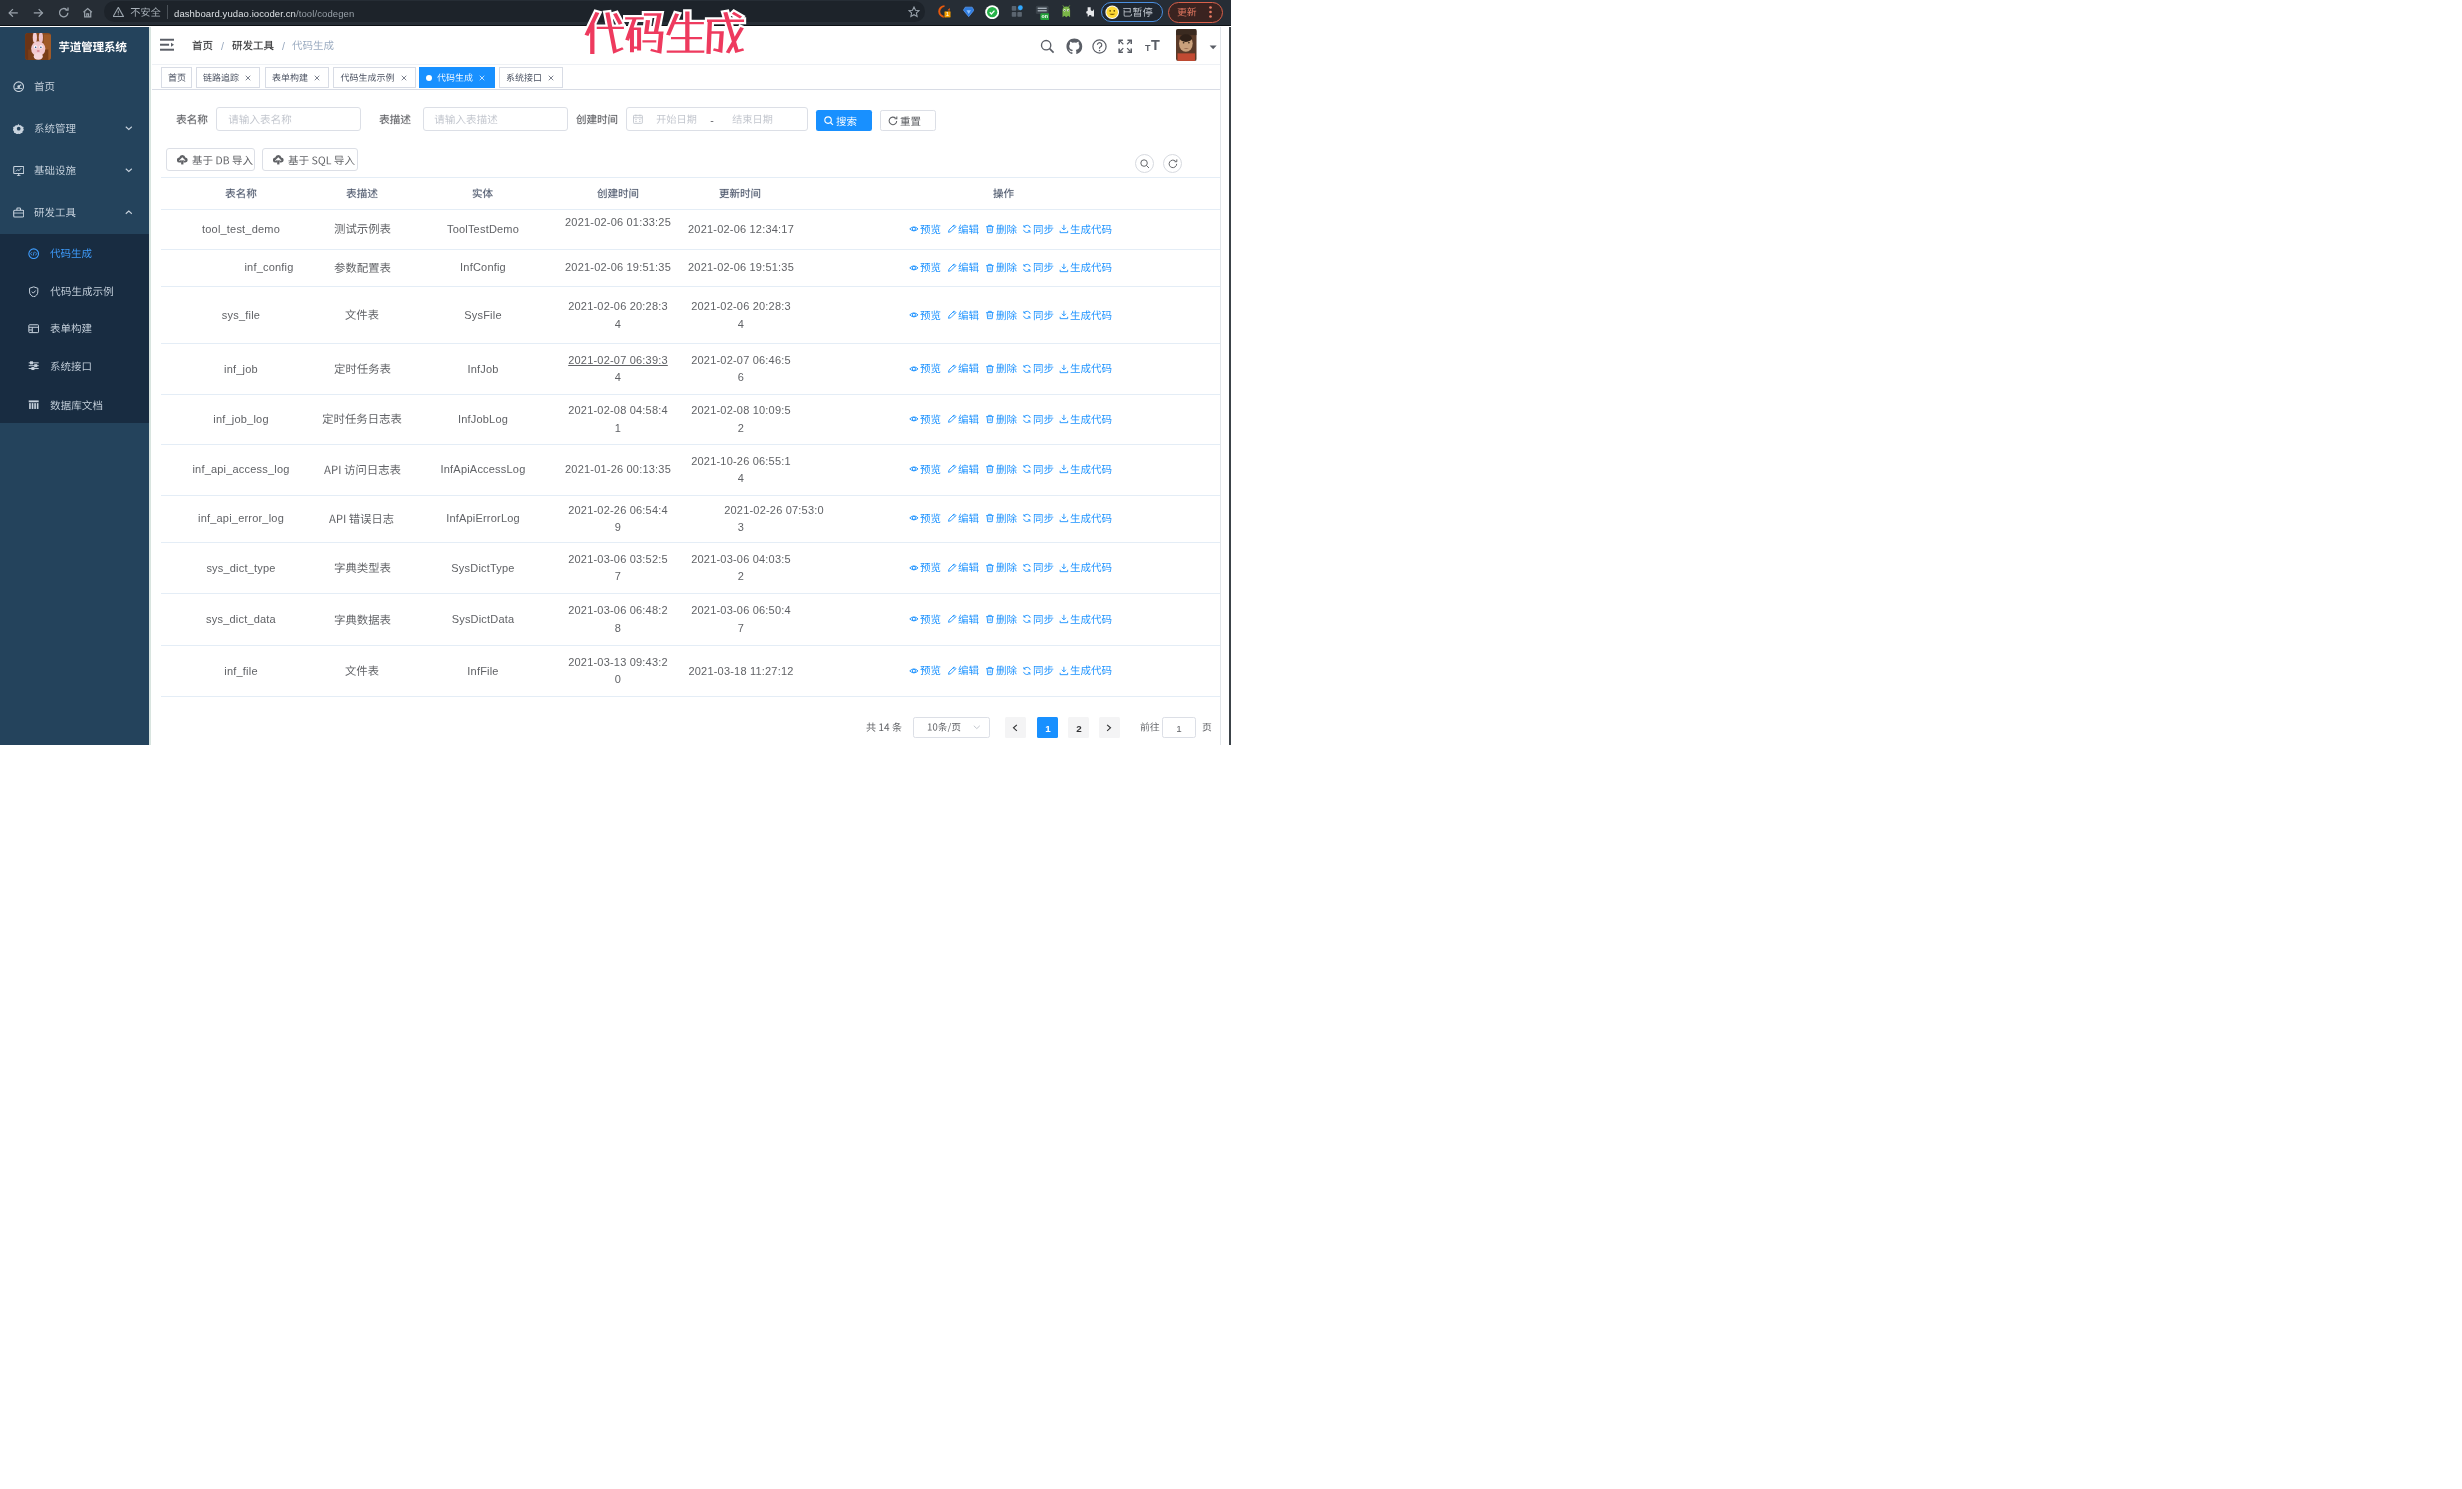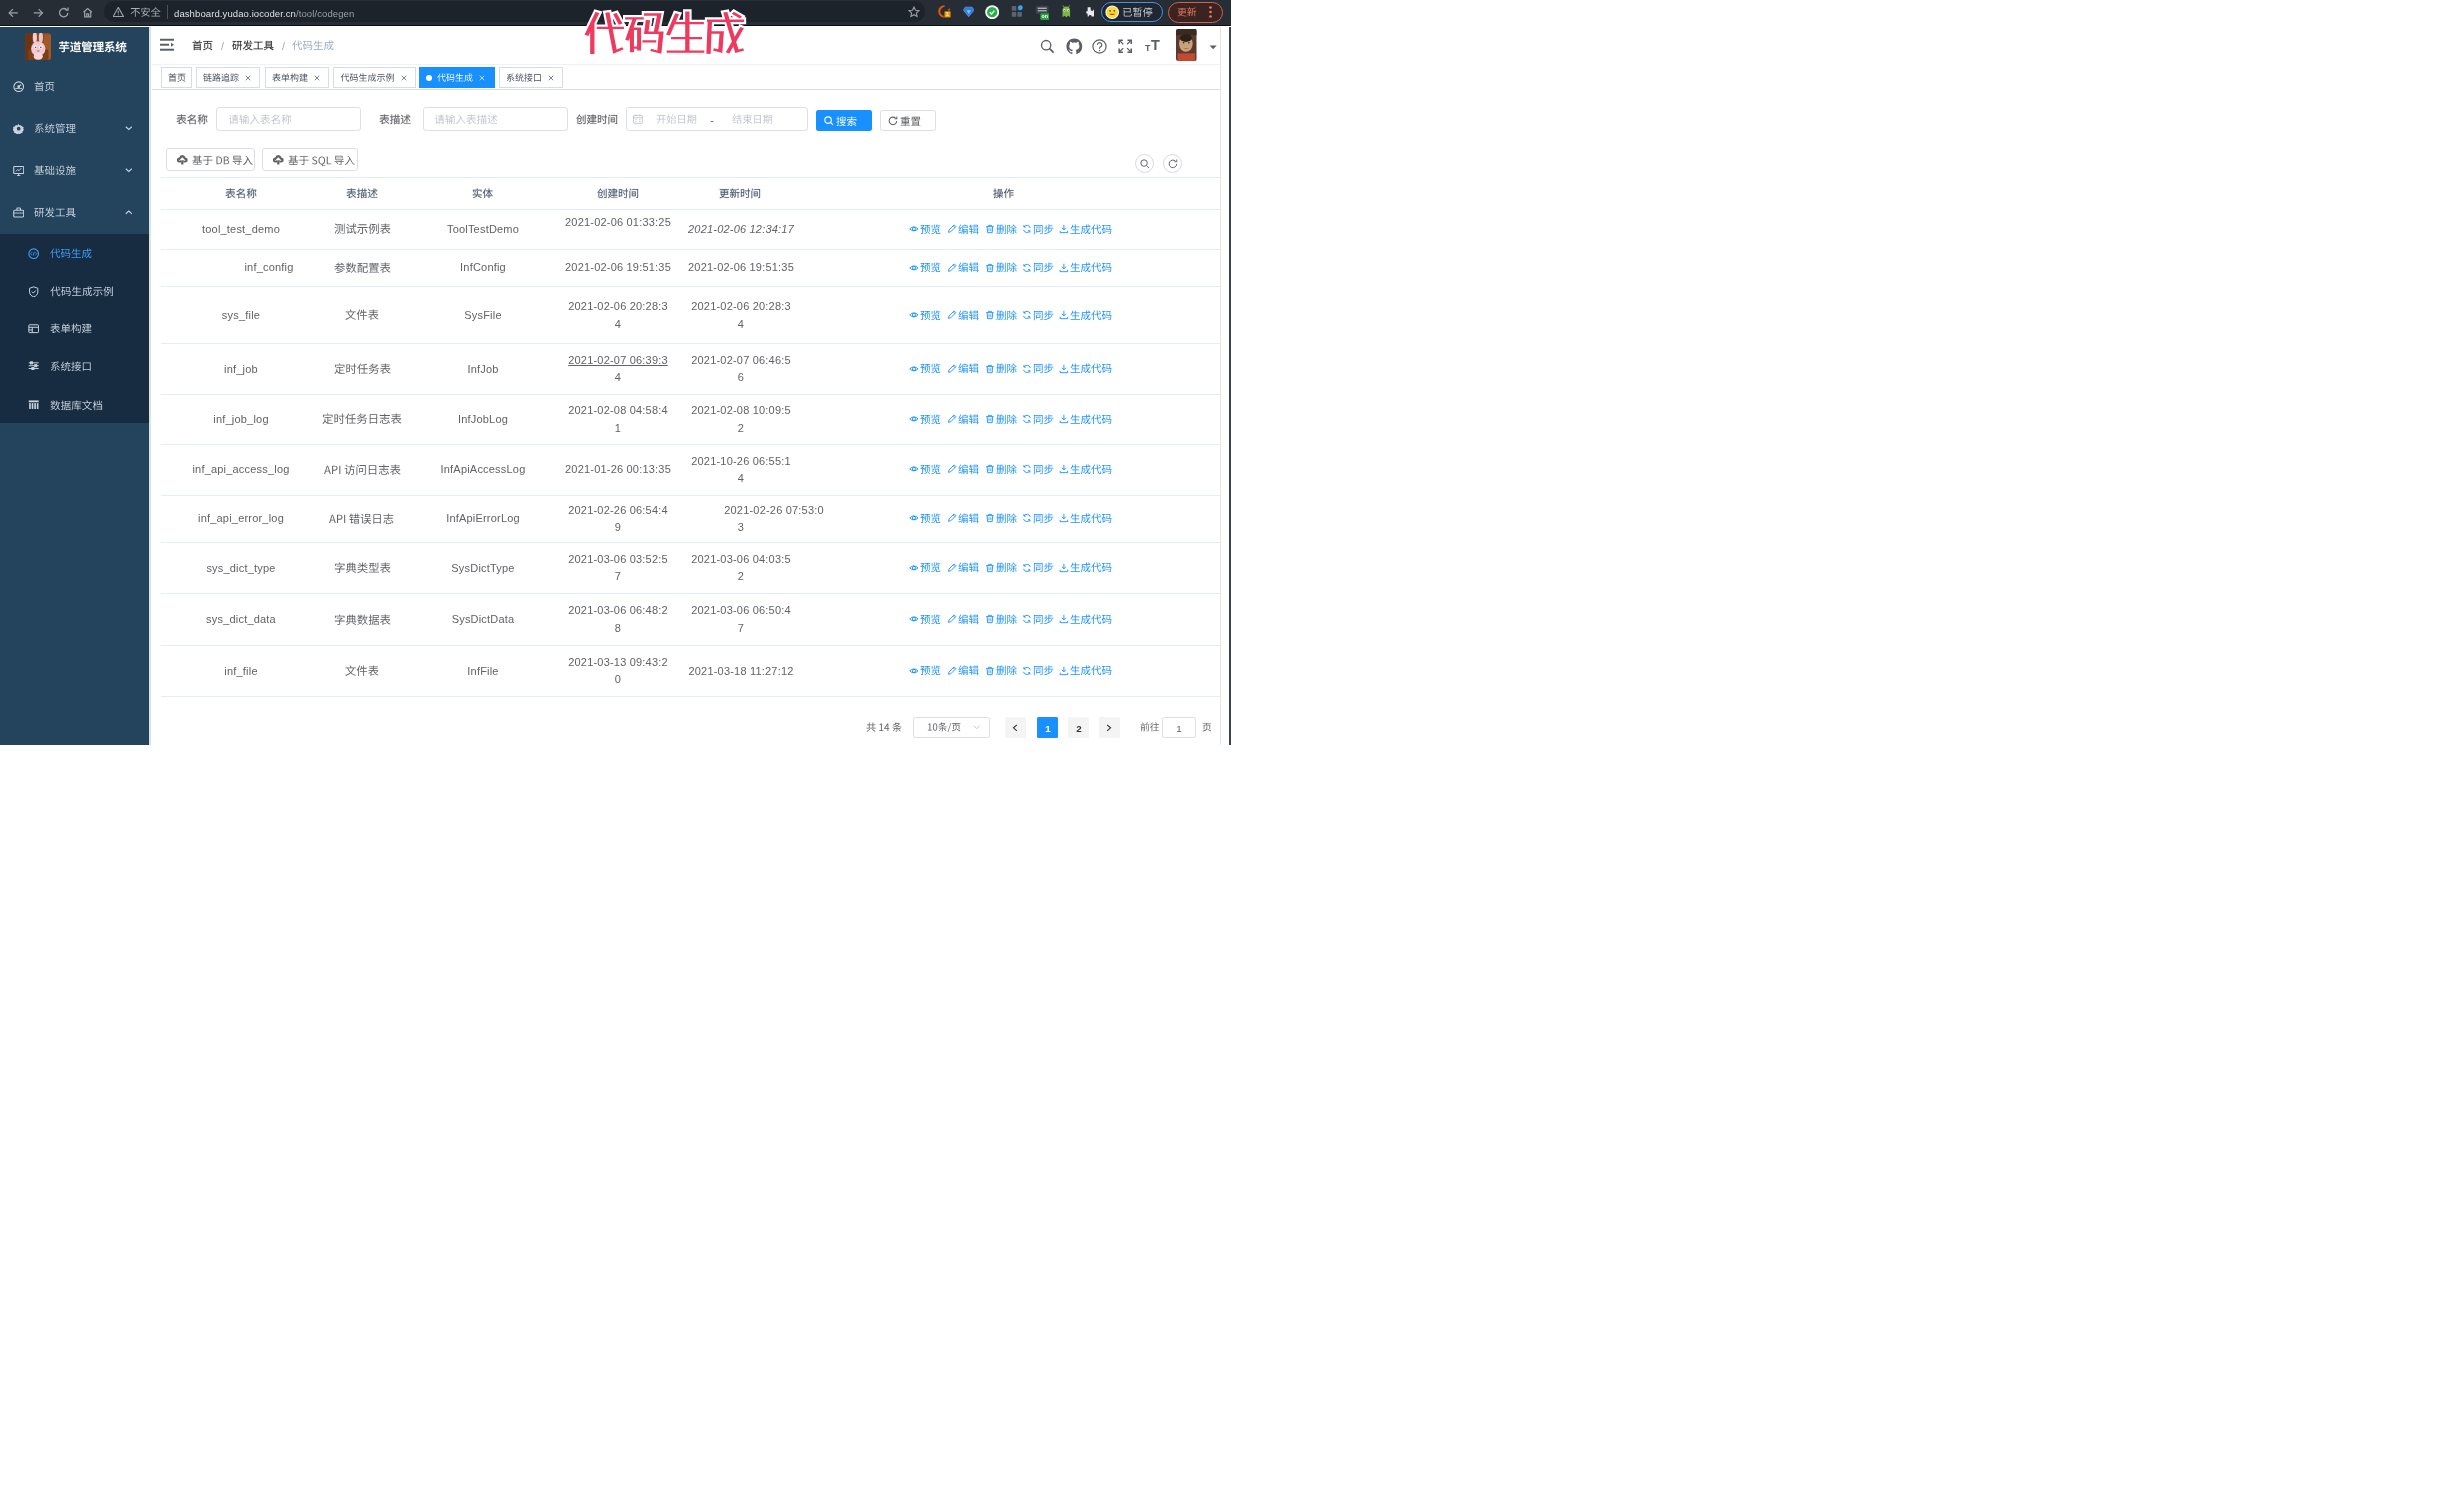--- a/index.html
+++ b/index.html
@@ -923,21 +923,21 @@
           <use href="#gR6d4b" x="0"></use>
           <use href="#gR8bd5" x="1000"></use>
           <use href="#gR793a" x="2000"></use>
           <use href="#gR4f8b" x="3000"></use>
           <use href="#gR8868" x="4000"></use>
         </g>
       </svg>
     </div>
 <div class="abs" style="left:483px;top:229px;font:400 11px 'Liberation Sans', sans-serif;color:#606266;letter-spacing:0.2px;white-space:pre;line-height:0;transform:translateX(-50%);"><span style="line-height:normal;display:inline-block;transform:translateY(-50%);">ToolTestDemo</span></div>
 <div class="abs" style="left:618px;top:222px;font:400 11px 'Liberation Sans', sans-serif;color:#606266;letter-spacing:0.2px;white-space:pre;line-height:0;transform:translateX(-50%);"><span style="line-height:normal;display:inline-block;transform:translateY(-50%);">2021-02-06 01:33:25</span></div>
-<div class="abs" style="left:741px;top:229px;font:400 11px 'Liberation Sans', sans-serif;color:#606266;letter-spacing:0.2px;white-space:pre;line-height:0;transform:translateX(-50%);"><span style="line-height:normal;display:inline-block;transform:translateY(-50%);font-style:italic;">2021-02-06 12:34:17</span></div>
+<div class="abs" style="left:741px;top:229px;font:400 11px 'Liberation Sans', sans-serif;color:#606266;letter-spacing:0.2px;white-space:pre;line-height:0;transform:translateX(-50%);"><span style="line-height:normal;display:inline-block;transform:translateY(-50%);">2021-02-06 12:34:17</span></div>
 <div class="abs" style="left:909px;top:224px;">
       <svg width="9.8" height="9.8" viewBox="0 0 13 13">
         <g fill="none" stroke="#1890ff" stroke-width="1.2">
           <path d="M1 6.5Q6.5 1.2 12 6.5Q6.5 11.8 1 6.5Z"></path>
           <circle cx="6.5" cy="6.5" r="2.1"></circle>
         </g>
       </svg>
     </div>
 <div class="abs" style="left:920px;top:224px;">
       <svg style="display:block" width="21" height="10.6" viewBox="0 -880 2000 1000">

